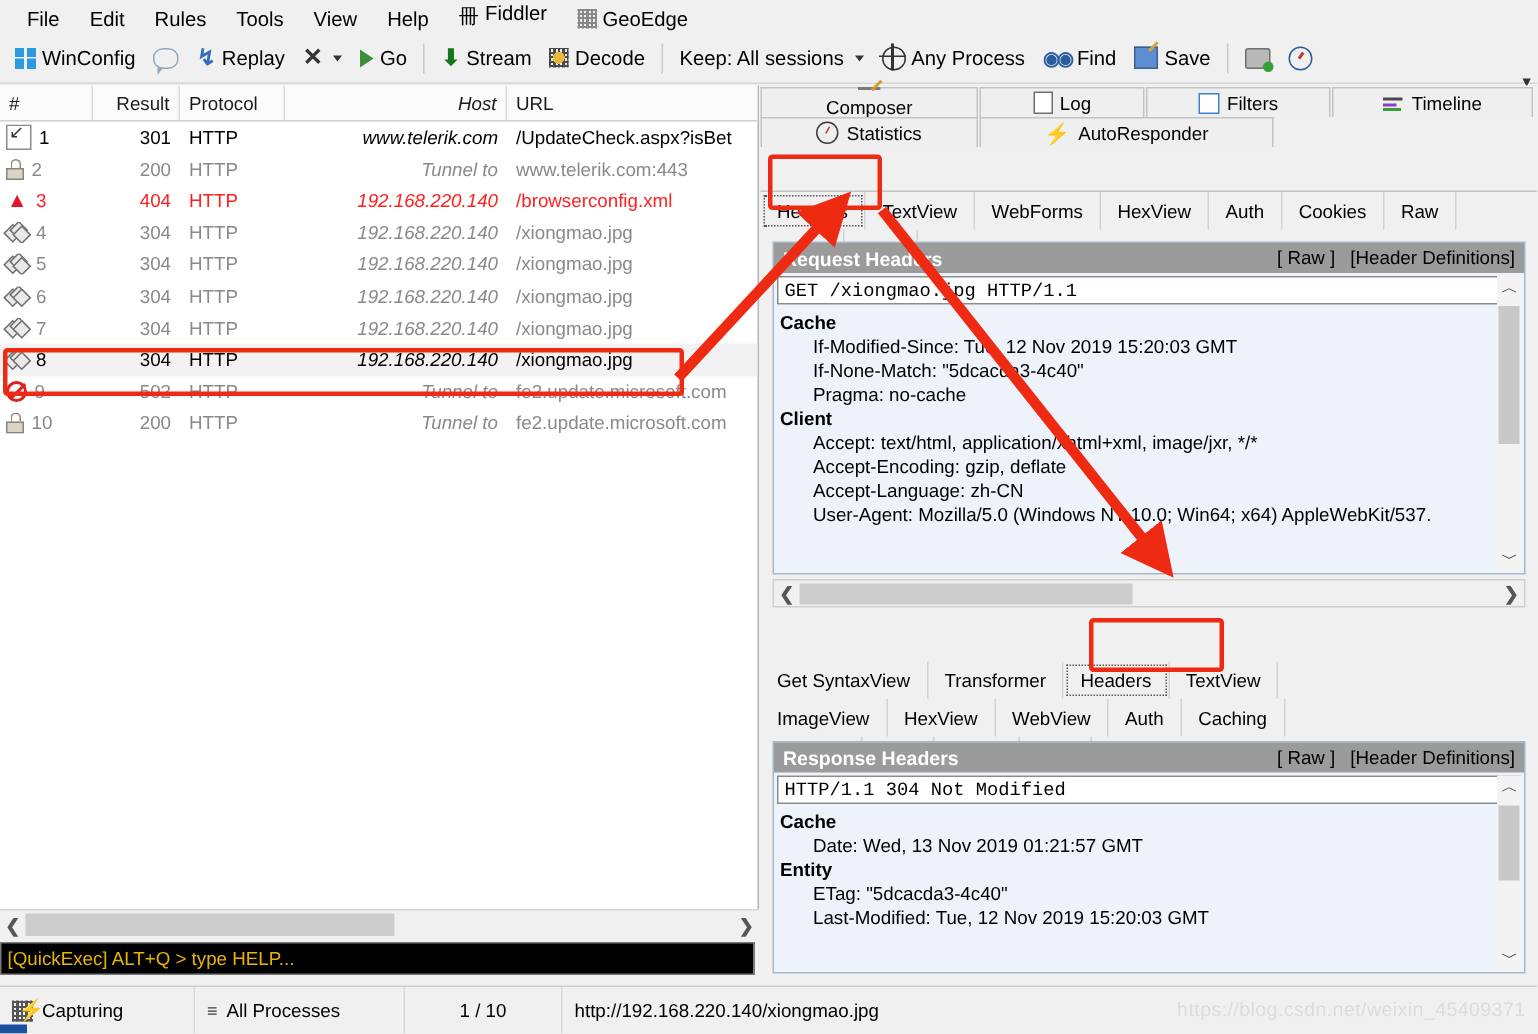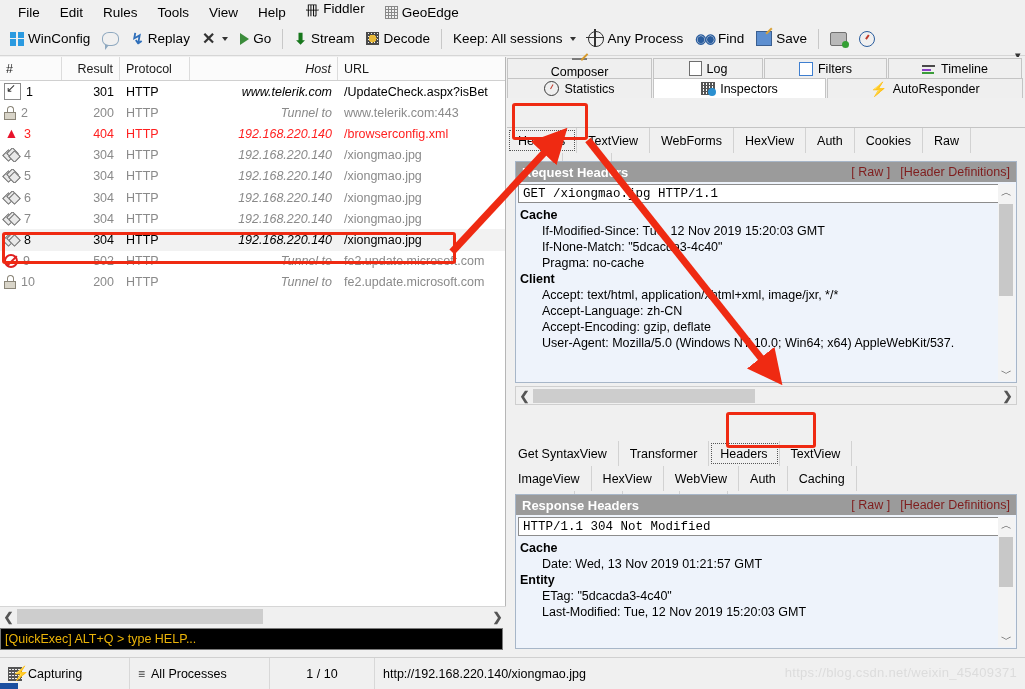--- a/index.html
+++ b/index.html
@@ -149,21 +149,21 @@
     border-right:1px solid #d2d2d2;cursor:default;white-space:nowrap;
   }
   .stab.sel{background:#f0f0f0;}
   .stab.dotted{outline:1px dotted #555;outline-offset:-3px;}
 
   .hdrpanel{background:#eef3fb;border:1px solid #a7b6c8;box-sizing:border-box;position:relative;}
   .hdrtitle{
     height:20px;background:#9b9b9b;color:#fff;font-weight:bold;font-size:13px;
     display:flex;align-items:center;padding:0 6px;box-sizing:border-box;
   }
-  .hdrtitle .links{margin-left:auto;display:flex;gap:10px;color:#7f1d1d;font-weight:normal;font-size:12.5px;}
+  .hdrtitle .links{margin-left:auto;display:flex;gap:10px;color:#000000;font-weight:normal;font-size:12.5px;}
   .reqline{
     background:#fff;border:1px solid #8c8c8c;margin:2px;height:19px;
     font-family:"Liberation Mono",monospace;font-size:12.5px;
     display:flex;align-items:center;padding-left:4px;box-sizing:border-box;
   }
   .hdrbody{padding:2px 0 0 4px;font-size:12.5px;overflow:hidden;}
   .hgroup{font-weight:bold;padding:1px 0;}
   .hline{padding:1px 0 1px 22px;white-space:nowrap;overflow:hidden;}
 
   .vscroll{position:absolute;right:1px;top:22px;bottom:1px;width:17px;background:#f3f3f3;}
@@ -449,24 +449,20 @@
             <i></i>
           </span>
         <span class="lab">Timeline</span>
       </div>
     </div>
 
     <div class="toptabs" style="margin-top:-1px;">
       <div class="ttab" style="width:145px;">
         <span class="ic-stats"></span>
         <span class="lab">Statistics</span>
-      </div>
-      <div class="ttab active" style="width:173px;">
-        <span class="ic-insp"></span>
-        <span class="lab">Inspectors</span>
       </div>
       <div class="ttab" style="width:196px;">
         <span class="ic-auto">⚡</span>
         <span class="lab">AutoResponder</span>
       </div>
     </div>
 
     <div class="subtabs" id="reqtabs">
         <div class="stab sel dotted">Headers</div>
         <div class="stab">TextView</div>
@@ -488,22 +484,22 @@
         </span>
       </div>
       <div class="reqline">GET /xiongmao.jpg HTTP/1.1</div>
       <div class="hdrbody" id="reqbody">
           <div class="hgroup">Cache</div>
           <div class="hline">If-Modified-Since: Tue, 12 Nov 2019 15:20:03 GMT</div>
           <div class="hline">If-None-Match: "5dcacda3-4c40"</div>
           <div class="hline">Pragma: no-cache</div>
           <div class="hgroup">Client</div>
           <div class="hline">Accept: text/html, application/xhtml+xml, image/jxr, */*</div>
+          <div class="hline">Accept-Encoding: gzip, deflate</div>
           <div class="hline">Accept-Language: zh-CN</div>
-          <div class="hline">Accept-Encoding: gzip, deflate</div>
           <div class="hline">User-Agent: Mozilla/5.0 (Windows NT 10.0; Win64; x64) AppleWebKit/537.</div>
         </div>
       <div class="vscroll">
         <div class="vs-up">︿</div>
         <div class="vs-thumb" style="top:20px;height:92px;"></div>
         <div class="vs-dn" style="position:absolute;bottom:0;width:17px;">﹀</div>
       </div>
     </div>
 
     <div class="hscroll2" style="position:absolute;left:8px;top:329px;width:502px;">

